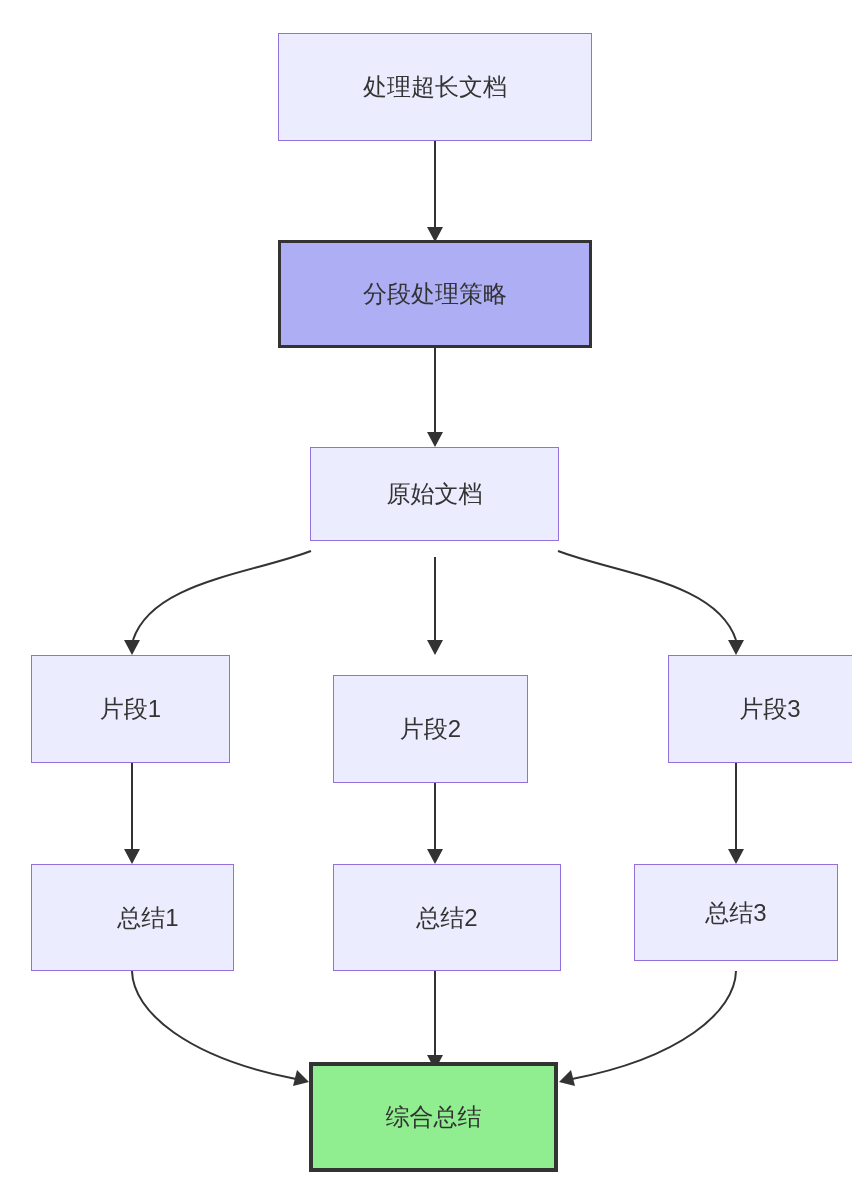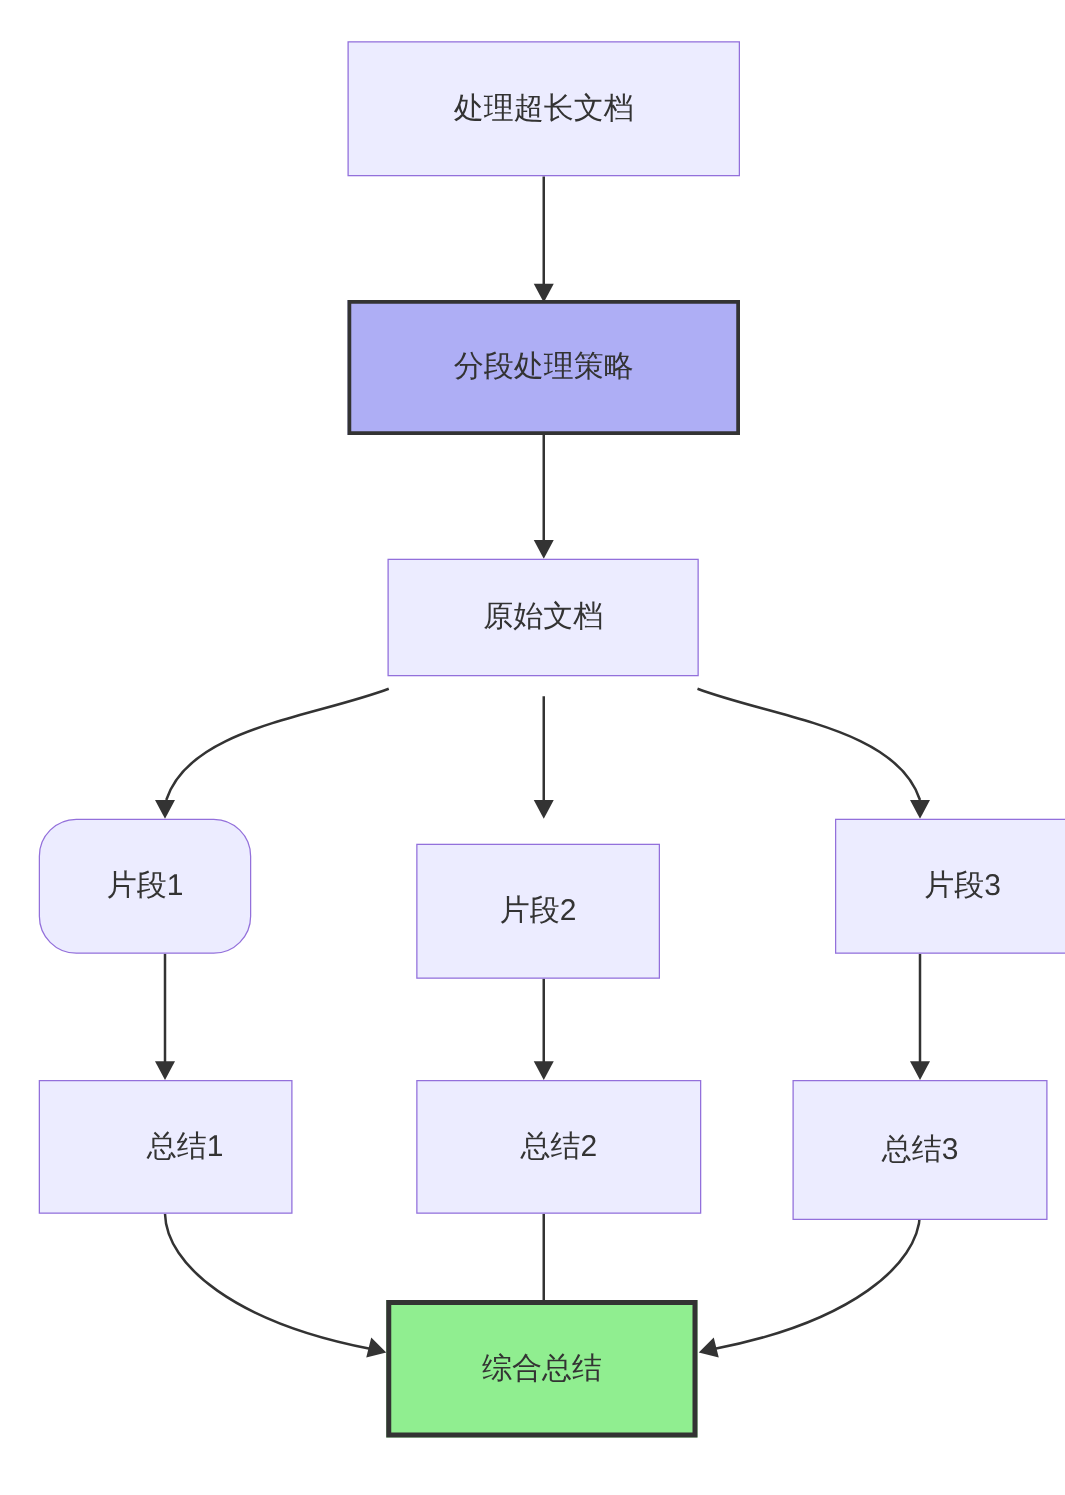--- a/index.html
+++ b/index.html
@@ -42,27 +42,27 @@
     border: 3px solid #333333;
   }
   .node.success {
     background: #90EE90;
     border: 4px solid #333333;
   }
   
   .n-top      { left: 278px; top: 33px;   width: 314px; height: 108px; }
   .n-strategy { left: 278px; top: 240px;  width: 314px; height: 108px; }
   .n-original { left: 310px; top: 447px;  width: 249px; height: 94px; }
-  .n-frag1    { left: 31px;  top: 655px;  width: 170px; height: 108px; border-radius: 30px; }
+  .n-frag1    { left: 31px;  top: 655px;  width: 199px; height: 108px; }
   .n-frag2    { left: 333px; top: 655px;  width: 195px; height: 108px; margin-top: 20px; }
   .n-frag3    { left: 668px; top: 655px;  width: 204px; height: 108px; }
   .n-sum1     { left: 31px;  top: 864px;  width: 203px; height: 107px; padding-left: 31px; }
   .n-sum2     { left: 333px; top: 864px;  width: 228px; height: 107px; }
-  .n-sum3     { left: 634px; top: 864px;  width: 204px; height: 112px; }
-  .n-final    { left: 309px; top: 1040px; width: 249px; height: 110px; }
+  .n-sum3     { left: 634px; top: 864px;  width: 204px; height: 97px; }
+  .n-final    { left: 309px; top: 1062px; width: 249px; height: 110px; }
 </style>
 </head>
 <body>
 
 <div class="canvas">
 
   <svg class="edges" viewBox="0 0 852 1196" xmlns="http://www.w3.org/2000/svg">
     <g stroke="#333333" stroke-width="2" fill="none">
       <path d="M435,141 L435,228"></path>
       <path d="M435,348 L435,433"></path>

